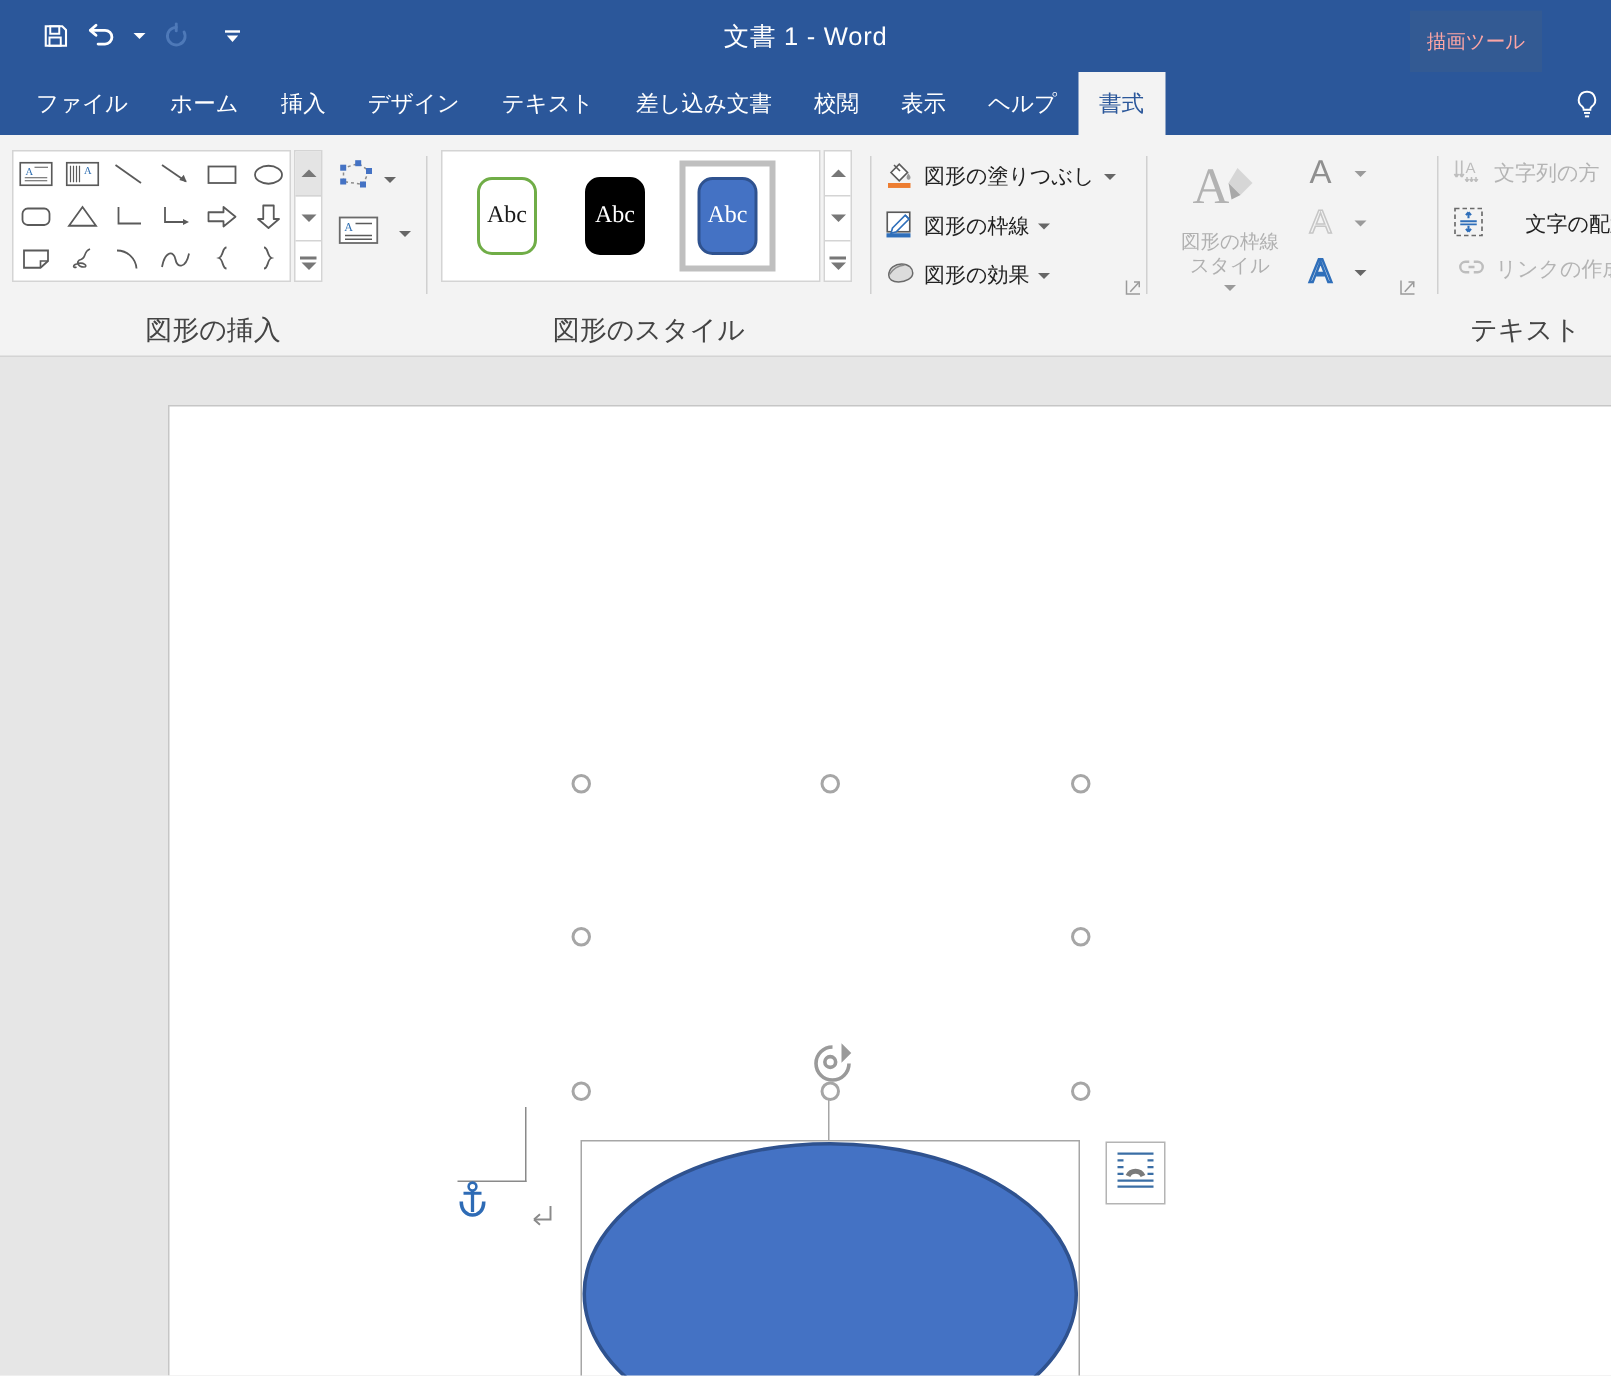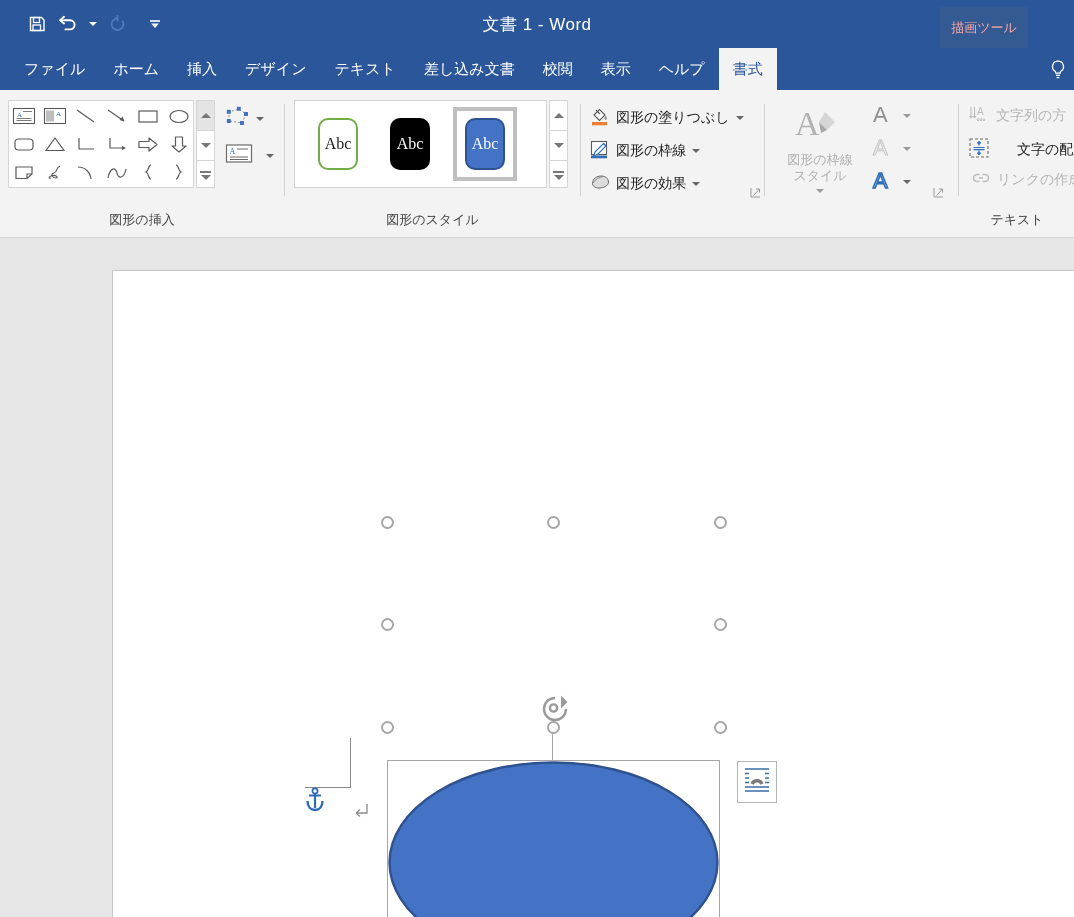--- a/index.html
+++ b/index.html
@@ -38,21 +38,21 @@
   }
   .tab.active{background:#f3f3f3;color:#2b579a;}
   .tellme{position:absolute;left:1046px;top:10px;width:24px;height:24px;cursor:pointer;}
 
   
   .ribbon{position:absolute;left:0;top:90px;width:1074px;height:147px;background:#f3f3f3;border-bottom:1px solid #d4d4d4;}
   .grp{position:absolute;top:4px;height:106px;}
   .grp-label{
     position:absolute;top:112px;height:28px;
     display:flex;align-items:center;justify-content:center;
-    font-size:13px;color:#444444;white-space:nowrap;
+    font-size:18px;color:#444444;white-space:nowrap;
   }
   .sep{position:absolute;top:14px;width:1px;height:92px;background:#d0d0d0;}
 
   
   .shapes-gal{
     position:absolute;left:8px;top:6px;width:186px;height:88px;
     background:#ffffff;border:1px solid #d4d4d4;box-sizing:border-box;
     display:grid;grid-template-columns:repeat(6,31px);grid-template-rows:repeat(3,28px);
     align-content:center;justify-content:center;
   }

